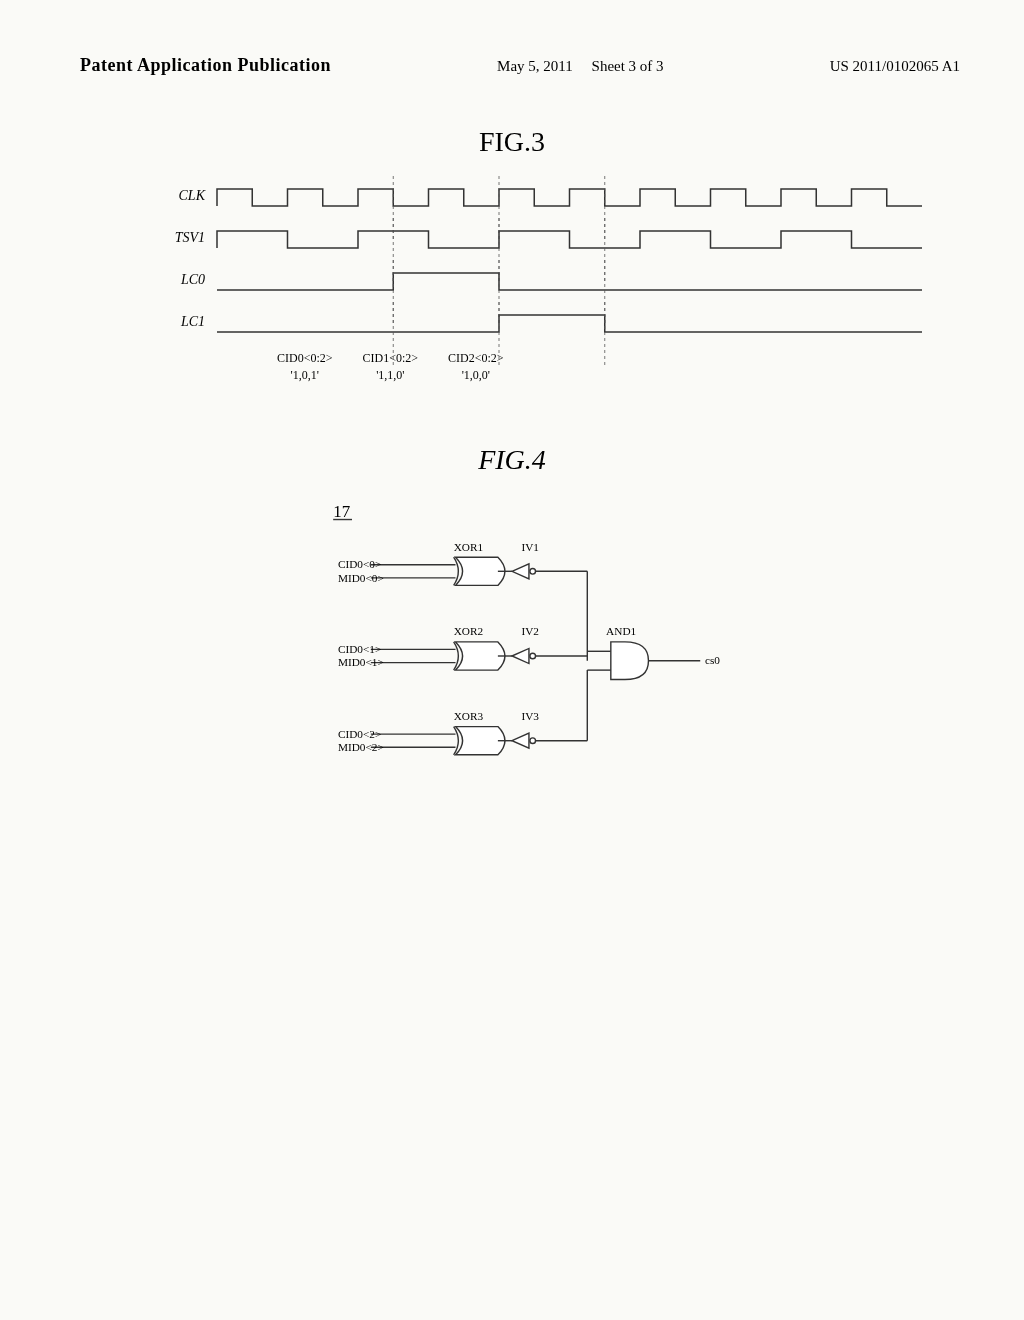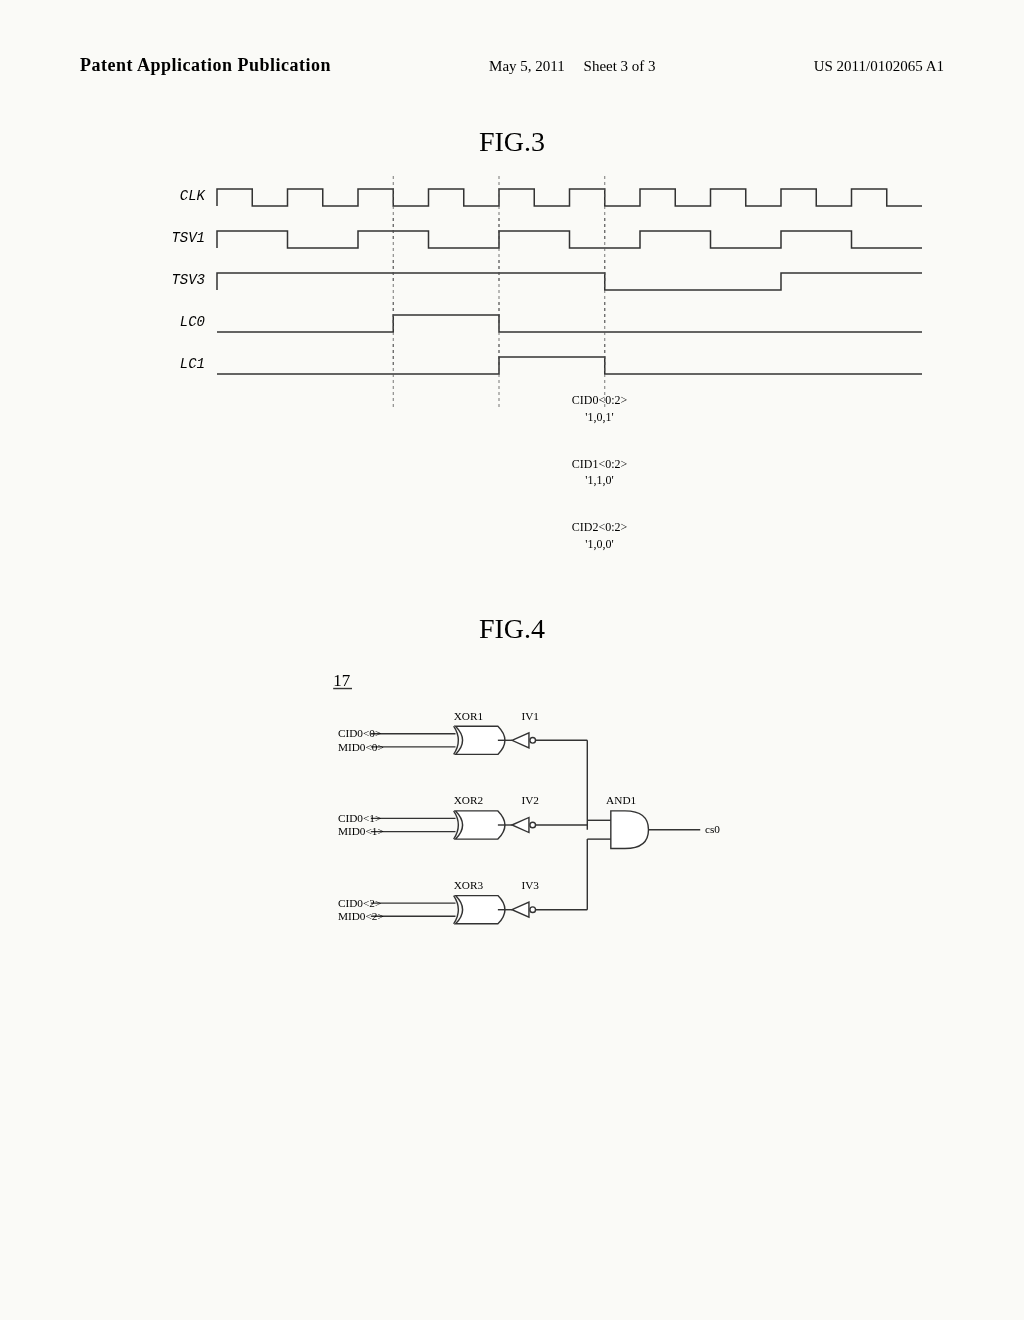--- a/index.html
+++ b/index.html
@@ -16,21 +16,21 @@
       min-height: 1320px;
       background: #fafaf7;
       position: relative;
       padding: 0;
     }
     
     .header {
       display: flex;
       justify-content: space-between;
       align-items: baseline;
-      padding: 55px 80px 20px 80px;
+      padding: 55px 64px 20px 80px;
       border-bottom: none;
     }
     .header-left {
       font-size: 18px;
       font-weight: bold;
       letter-spacing: 0.5px;
     }
     .header-center {
       font-size: 15px;
       text-align: right;
@@ -62,21 +62,20 @@
       height: 36px;
     }
 
     .signal-label {
       width: 55px;
       font-size: 14px;
       text-align: right;
       padding-right: 12px;
       font-style: italic;
       flex-shrink: 0;
-      font-family: Liberation Mono, monospace;
     }
 
     .signal-wave {
       flex: 1;
       height: 30px;
       position: relative;
     }
 
     svg.wave {
       width: 100%;
@@ -91,34 +90,34 @@
       stroke-dasharray: 3,3;
     }
 
     
     .annotations {
       margin-top: 10px;
       padding-left: 115px;
       font-size: 12px;
       display: flex;
       gap: 30px;
-      flex-direction: column;
     }
     .ann-block {
       text-align: center;
       font-size: 12px;
       line-height: 1.4;
     }
 
     
     .fig4-title {
       text-align: center;
       font-size: 28px;
       margin-top: 60px;
       margin-bottom: 20px;
+      font-style: italic;
     }
 
     .logic-diagram {
       margin: 0 auto;
       width: 600px;
       position: relative;
     }
 
     .logic-svg {
       width: 600px;
@@ -167,34 +166,20 @@
             0,25 0,8 70,8 70,25 140,25 140,8 210,8 210,25 280,25 280,8 350,8 350,25 420,25 420,8 490,8 490,25 560,25 560,8 630,8 630,25 700,25
           " fill="none" stroke="#333" stroke-width="1.5"></polyline>
           <line x1="175" y1="-5" x2="175" y2="60" class="vline"></line>
           <line x1="280" y1="-5" x2="280" y2="60" class="vline"></line>
           <line x1="385" y1="-5" x2="385" y2="60" class="vline"></line>
         </svg>
       </div>
     </div>
 
 
-    <div class="signal-row">
-      <div class="signal-label">TSV3</div>
-      <div class="signal-wave">
-        <svg class="wave" viewBox="0 0 700 30" preserveAspectRatio="none">
-
-          <polyline points="
-            0,25 0,8 385,8 385,25 560,25 560,8 700,8
-          " fill="none" stroke="#333" stroke-width="1.5"></polyline>
-          <line x1="175" y1="-5" x2="175" y2="60" class="vline"></line>
-          <line x1="280" y1="-5" x2="280" y2="60" class="vline"></line>
-          <line x1="385" y1="-5" x2="385" y2="60" class="vline"></line>
-        </svg>
-      </div>
-    </div>
 
     <div class="signal-row">
       <div class="signal-label">LC0</div>
       <div class="signal-wave">
         <svg class="wave" viewBox="0 0 700 30" preserveAspectRatio="none">
 
           <polyline points="
             0,25 175,25 175,8 280,8 280,25 700,25
           " fill="none" stroke="#333" stroke-width="1.5"></polyline>
           <line x1="175" y1="-5" x2="175" y2="60" class="vline"></line>

